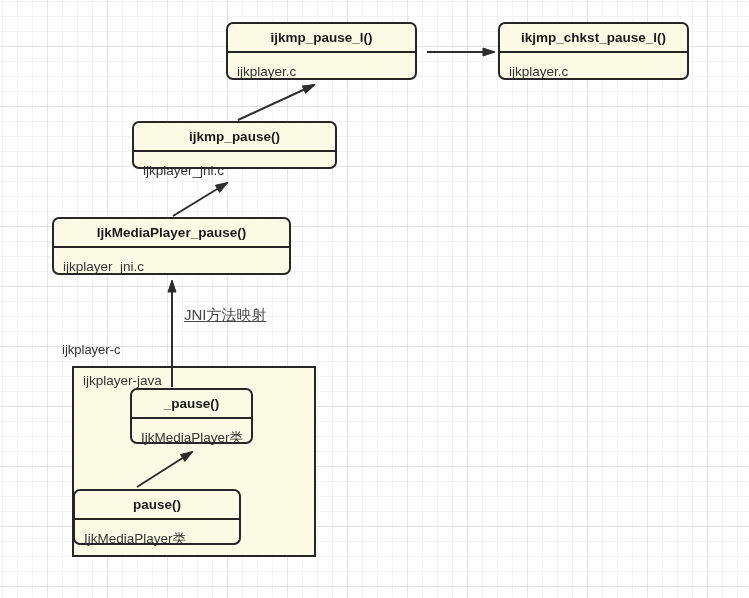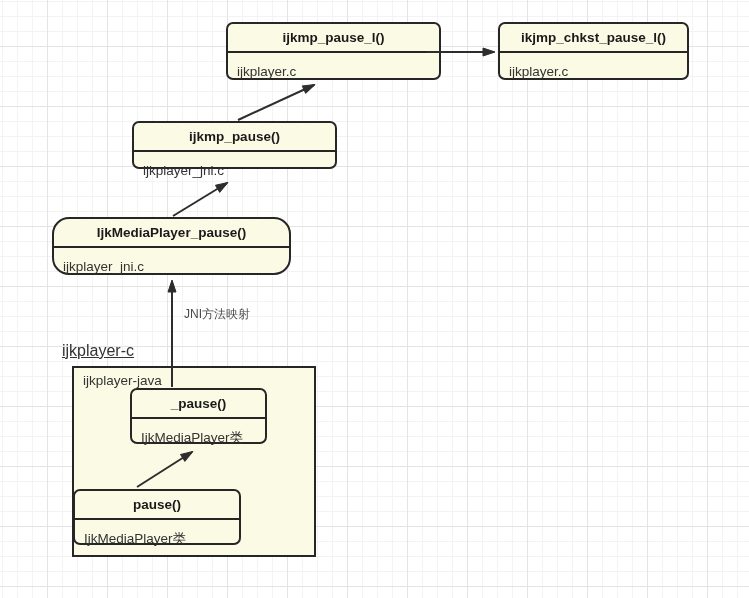--- a/index.html
+++ b/index.html
@@ -57,73 +57,73 @@
     z-index: 1;
     margin-left: 27px;
   }
   .group-label {
     padding: 5px 0 0 9px;
     font-size: 13.5px;
     color: #333333;
   }
   .free-label {
     position: absolute;
-    font-size: 16px;
+    font-size: 13px;
     color: #333333;
     z-index: 2;
     white-space: nowrap;
-    text-decoration: underline;
   }
   .edge-label {
     position: absolute;
-    font-size: 12px;
+    font-size: 15px;
     color: #4a4a4a;
     z-index: 4;
     white-space: nowrap;
+    text-decoration: underline;
   }
   .edges-overlay {
     position: absolute;
     left: 0;
     top: 0;
     z-index: 5;
     pointer-events: none;
   }
 </style>
 </head>
 <body>
 
 <div class="canvas">
 
   <div class="group" style="left:45px; top:366px; width:244px; height:191px;">
     <div class="group-label">ijkplayer-java</div>
   </div>
 
   <span class="free-label" style="left:62px; top:342px;">ijkplayer-c</span>
 
-  <div class="node" style="left:226px; top:22px; width:215px; height:58px;">
+  <div class="node" style="left:226px; top:22px; width:191px; height:58px;">
     <div class="node-title">ijkmp_pause_l()</div>
     <div class="node-body">ijkplayer.c</div>
   </div>
 
   <div class="node" style="left:498px; top:22px; width:191px; height:58px;">
     <div class="node-title">ikjmp_chkst_pause_l()</div>
     <div class="node-body">ijkplayer.c</div>
   </div>
 
   <div class="node" style="left:132px; top:121px; width:205px; height:48px;">
     <div class="node-title">ijkmp_pause()</div>
     <div class="node-body">ijkplayer_jni.c</div>
   </div>
 
-  <div class="node" style="left:52px; top:217px; width:239px; height:58px;border-radius:17px;">
+  <div class="node" style="left:52px; top:217px; width:239px; height:58px;">
     <div class="node-title">IjkMediaPlayer_pause()</div>
     <div class="node-body">ijkplayer_jni.c</div>
   </div>
 
-  <div class="node" style="left:130px; top:388px; width:137px; height:56px;">
+  <div class="node" style="left:130px; top:388px; width:123px; height:56px;">
     <div class="node-title">_pause()</div>
     <div class="node-body">IjkMediaPlayer类</div>
   </div>
 
   <div class="node" style="left:73px; top:489px; width:168px; height:56px;">
     <div class="node-title">pause()</div>
     <div class="node-body">IjkMediaPlayer类</div>
   </div>
 
   <span class="edge-label" style="left:184px; top:306px;">JNI方法映射</span>

